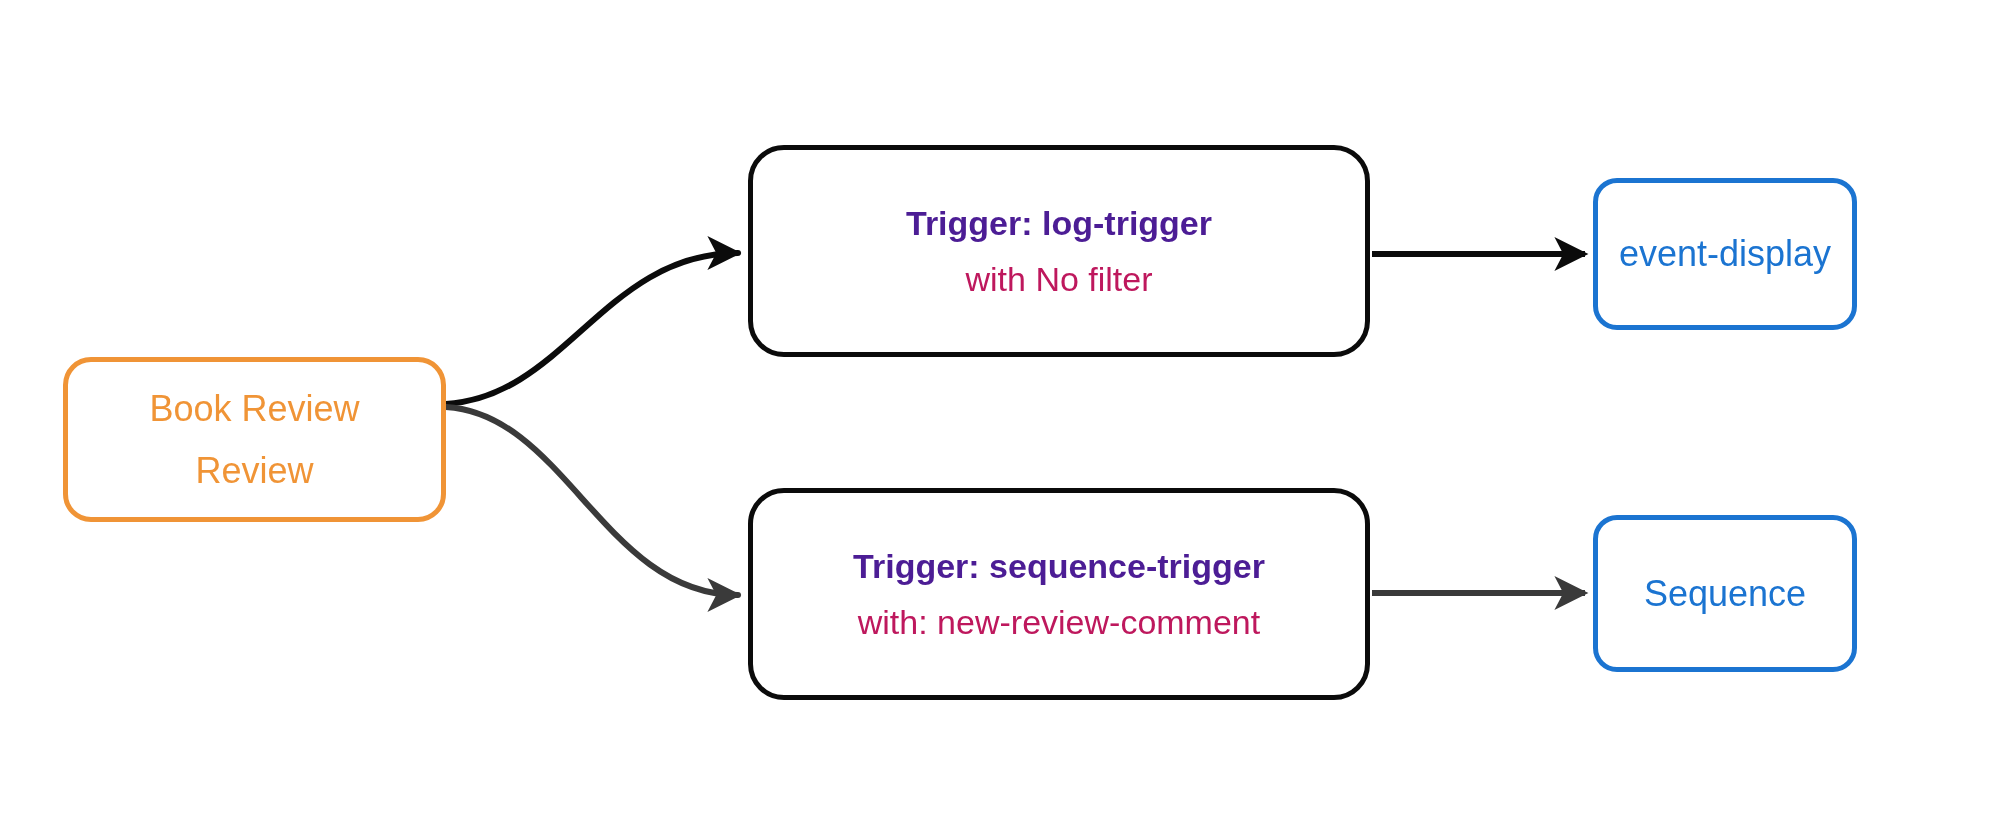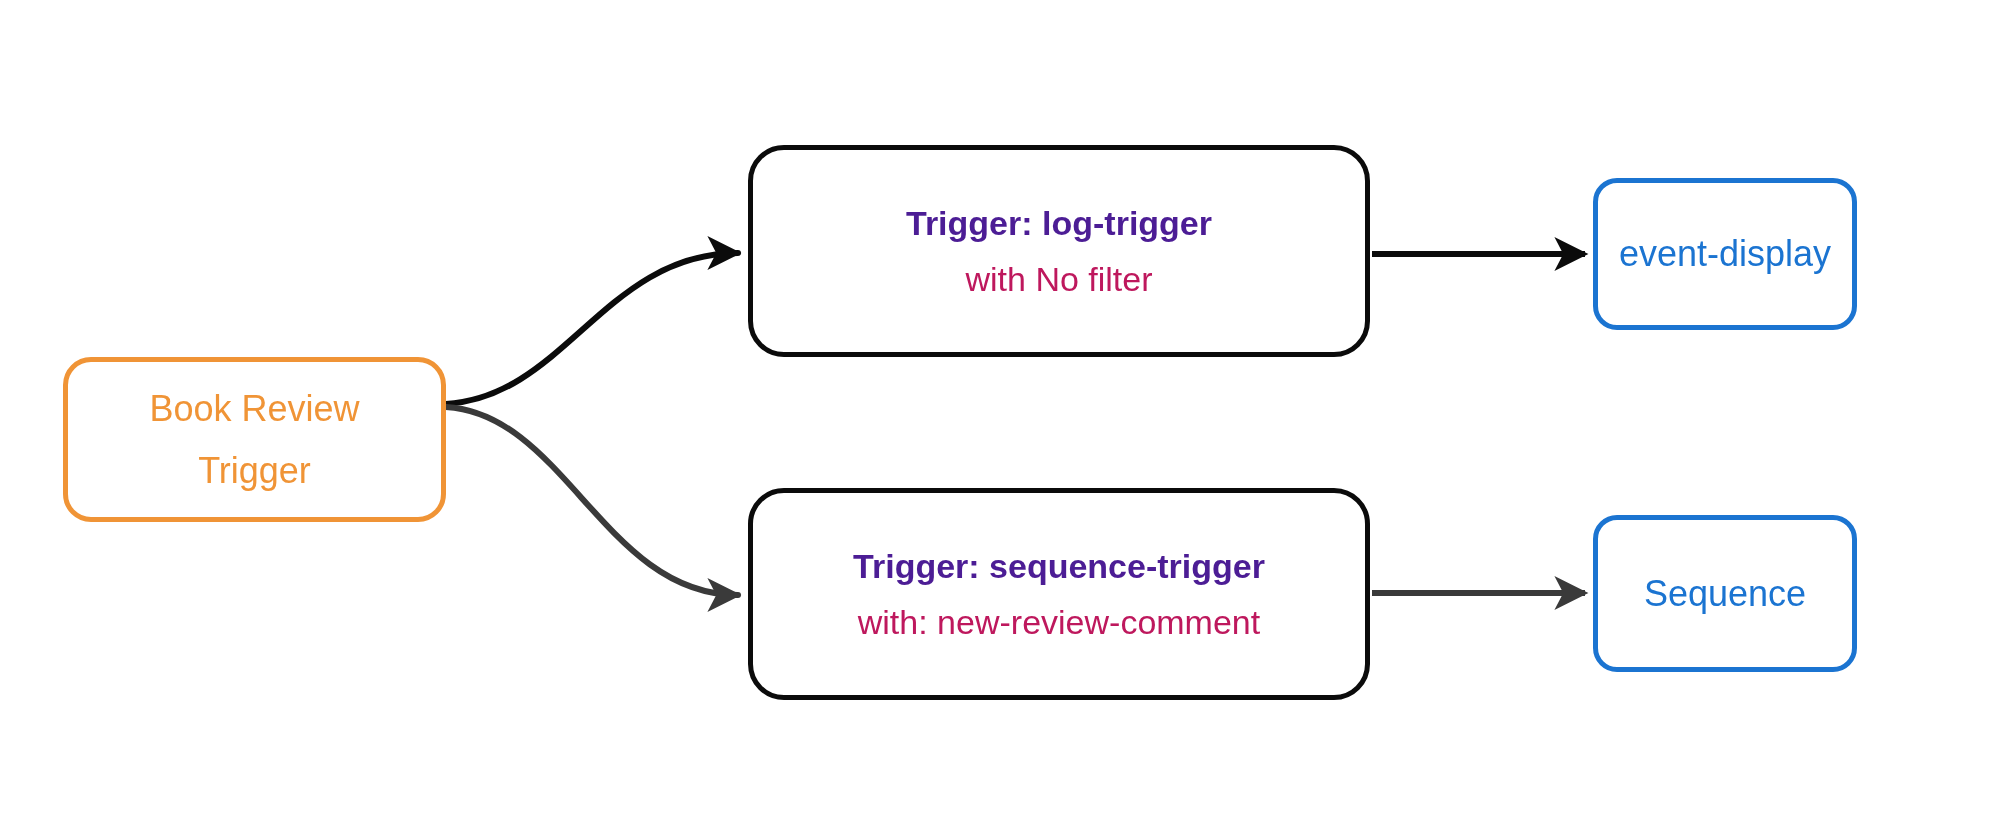--- a/index.html
+++ b/index.html
@@ -96,21 +96,21 @@
 
     <path d="M 446 407 C 565 414 605 595 738 595" fill="none" stroke="#3a3a3a" stroke-width="6" stroke-linecap="round" marker-end="url(#arrow-gray)"></path>
 
     <path d="M 1372 254 L 1585 254" fill="none" stroke="#0b0b0b" stroke-width="6" stroke-linecap="butt" marker-end="url(#arrow-black)"></path>
 
     <path d="M 1372 593 L 1585 593" fill="none" stroke="#3a3a3a" stroke-width="6" stroke-linecap="butt" marker-end="url(#arrow-gray)"></path>
   </svg>
 
   <div class="node node-broker">
     <span>Book Review</span>
-    <span>Trigger</span>
+    <span>Review</span>
   </div>
 
   <div class="node node-trigger node-trigger-top">
     <span class="trigger-title">Trigger: log-trigger</span>
     <span class="trigger-subtitle">with No filter</span>
   </div>
 
   <div class="node node-trigger node-trigger-bottom">
     <span class="trigger-title">Trigger: sequence-trigger</span>
     <span class="trigger-subtitle">with: new-review-comment</span>

